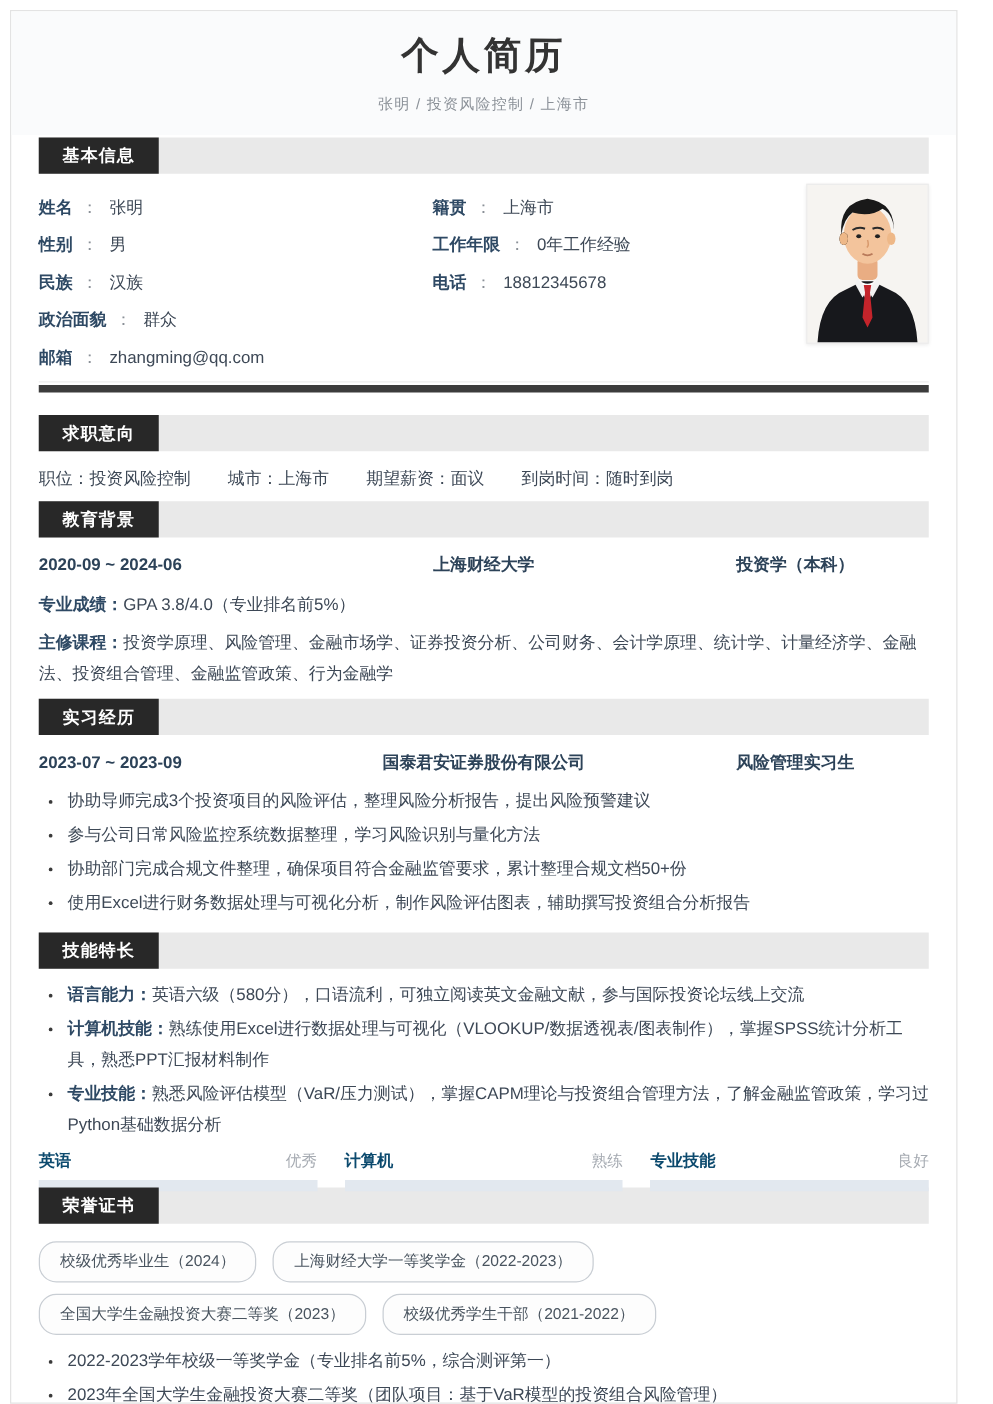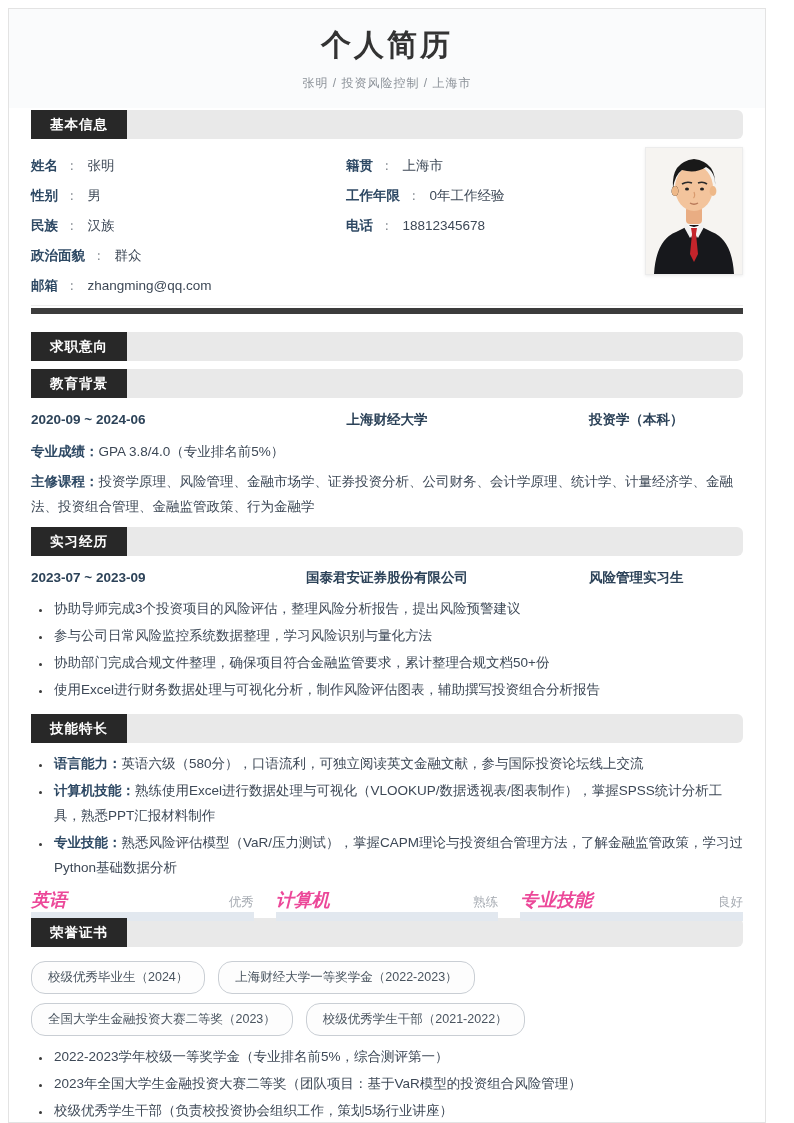--- a/index.html
+++ b/index.html
@@ -10,21 +10,21 @@
     background: #fff; border: 1px solid #e3e3e3; overflow: hidden;
   }
   .inner { padding: 0 22px; }
 
   
   .rz-header { background: #fafbfc; text-align: center; padding: 18px 0 16px; }
   .rz-title { font-size: 30px; font-weight: 700; color: #333; letter-spacing: 3px; line-height: 36px; }
   .rz-subtitle { margin-top: 12px; font-size: 12px; color: #8b9198; letter-spacing: 1px; }
 
   
-  .strip { background: #e9e9e9; height: 29px; margin-top: 10px; border-radius: 6px; }
+  .strip { background: #e9e9e9; height: 29px; margin-top: 10px; }
   .badge {
     display: inline-block; background: #282828; color: #fff; font-weight: 700;
     font-size: 13.5px; line-height: 29px; padding: 0 19px; letter-spacing: 1px;
   }
 
   
   .basic-block { position: relative; padding: 12px 0 8px; }
   .cols { display: flex; }
   .col-l { width: 315px; }
   .col-r { width: 280px; }
@@ -57,21 +57,21 @@
 
   
   ul.dots { list-style: disc; padding-left: 21px; margin: 8px 0 6px; }
   ul.dots li { font-size: 13.5px; line-height: 25px; color: #3d4856; margin: 2px 0; padding-left: 2px; }
   ul.dots li::marker { color: #3a3a3a; font-size: 11px; }
 
   
   .bars { display: flex; gap: 22px; margin-top: 8px; }
   .bar-col { flex: 1; }
   .bar-head { display: flex; justify-content: space-between; align-items: baseline; height: 18px; }
-  .bar-name { font-size: 18px; font-weight: 700; color: #ec4899; font-style: italic; }
+  .bar-name { font-size: 13px; font-weight: 700; color: #0c4a6e; }
   .bar-level { font-size: 12.5px; color: #a6abb2; }
   .bar-track { height: 9px; background: #e2e8ef; margin-top: 6px; }
 
   
   .pills { display: flex; flex-wrap: wrap; gap: 9px 13px; margin-top: 14px; }
   .pill {
     border: 1px solid #c9ced4; border-radius: 14px; background: #fdfdfd;
     font-size: 12.5px; color: #49545f; padding: 7px 16px; line-height: 17px; white-space: nowrap;
   }
   .honor-list { margin-top: 10px; }
@@ -156,20 +156,26 @@
           <path d="M45,80 L51,80 L50,86 L52,106 L48,114 L44,106 L46,86 Z" fill="#c4242b"></path>
         </svg>
       </div>
 
       <div class="divider-hair"></div>
       <div class="divider-bar"></div>
     </div>
 
     <div class="strip">
       <span class="badge">求职意向</span>
+    </div>
+    <div class="intent-line">
+      <span class="intent-item"><span class="f-label">职位：</span><span>投资风险控制</span></span>
+      <span class="intent-item"><span class="f-label">城市：</span><span>上海市</span></span>
+      <span class="intent-item"><span class="f-label">期望薪资：</span><span>面议</span></span>
+      <span class="intent-item"><span class="f-label">到岗时间：</span><span>随时到岗</span></span>
     </div>
 
     <div class="strip" style="margin-top:8px;font-family:Liberation Serif, serif;">
       <span class="badge">教育背景</span>
     </div>
     <div class="entry-line">
       <span class="e-l">2020-09 ~ 2024-06</span>
       <span class="e-c">上海财经大学</span>
       <span class="e-r">投资学（本科）</span>
     </div>

